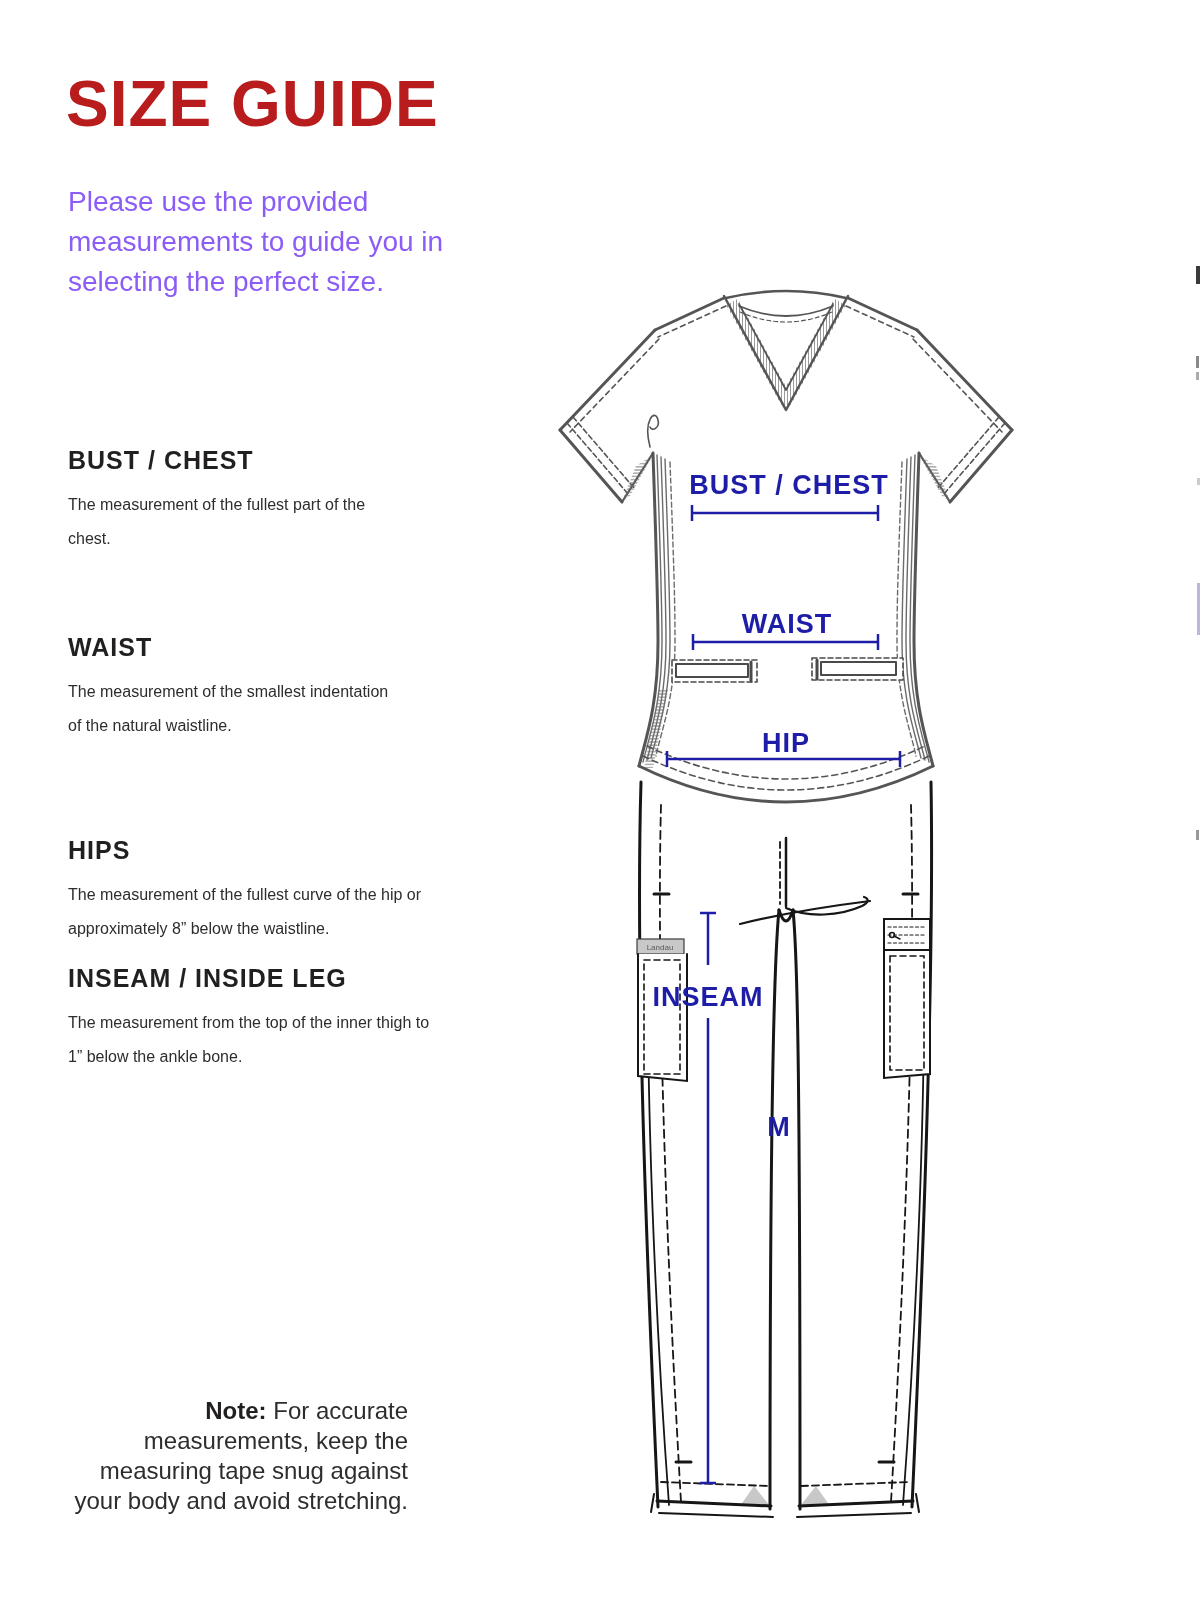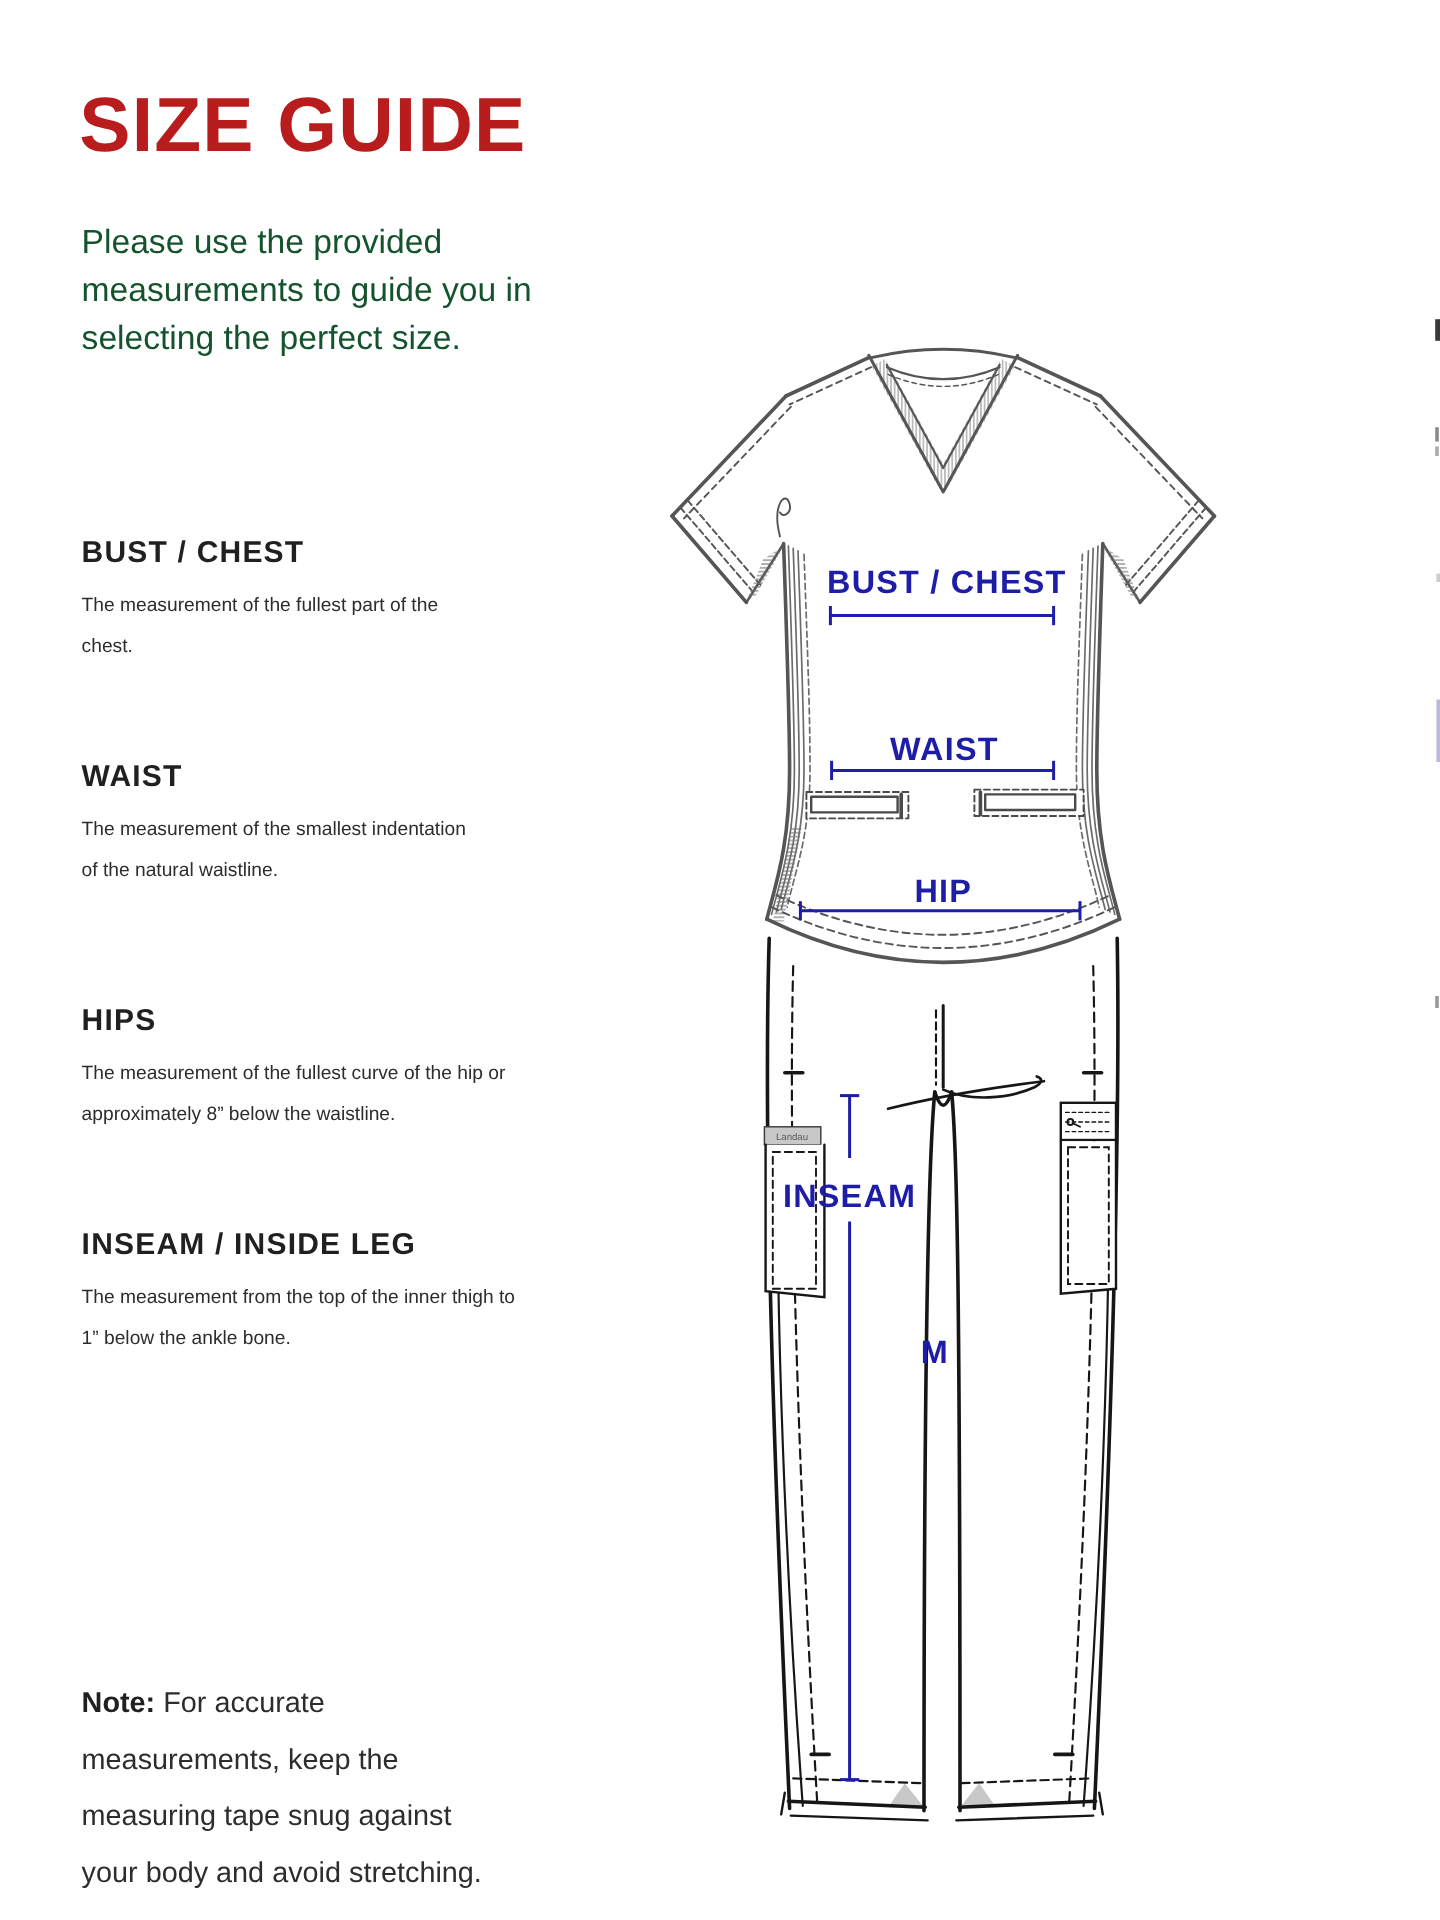--- a/index.html
+++ b/index.html
@@ -6,34 +6,34 @@
   .canvas{
     position:relative;width:1200px;height:1600px;background:#ffffff;overflow:hidden;
     font-family:"Liberation Sans", sans-serif;color:#2a2a2a;
   }
   .page-title{
     position:absolute;left:66px;top:72px;margin:0;
     font-size:64px;font-weight:700;letter-spacing:1px;color:#b91c1c;line-height:1;
   }
   .intro{
     position:absolute;left:68px;top:182px;width:460px;margin:0;
-    font-size:28px;line-height:40px;color:#14532d;
+    font-size:28px;line-height:40px;color:#8b5cf6;
   }
   .section{position:absolute;left:68px;}
   .section h3{
     margin:0 0 13px 0;font-size:25px;font-weight:700;letter-spacing:1px;color:#221f20;
   }
   .section p{margin:0;font-size:16px;line-height:34px;color:#2d2d2d;}
   .s1{top:446px;} .s1 p{width:312px;}
   .s2{top:633px;} .s2 p{width:322px;}
   .s3{top:836px;} .s3 p{width:392px;}
-  .s4{top:1023px;} .s4 p{width:368px;}
+  .s4{top:964px;} .s4 p{width:368px;}
   .note{
     position:absolute;left:68px;top:1396px;width:340px;
-    font-size:24px;line-height:47px;color:#2d2d2d;
+    font-size:24px;line-height:30px;color:#2d2d2d;text-align:right;
   }
   .note b{color:#221f20;}
   .diagram{position:absolute;left:540px;top:270px;width:660px;height:1270px;}
   .edge-mark{position:absolute;}
   svg text{font-family:"Liberation Sans", sans-serif;}
 </style>
 </head>
 <body>
 
 <div class="canvas">

